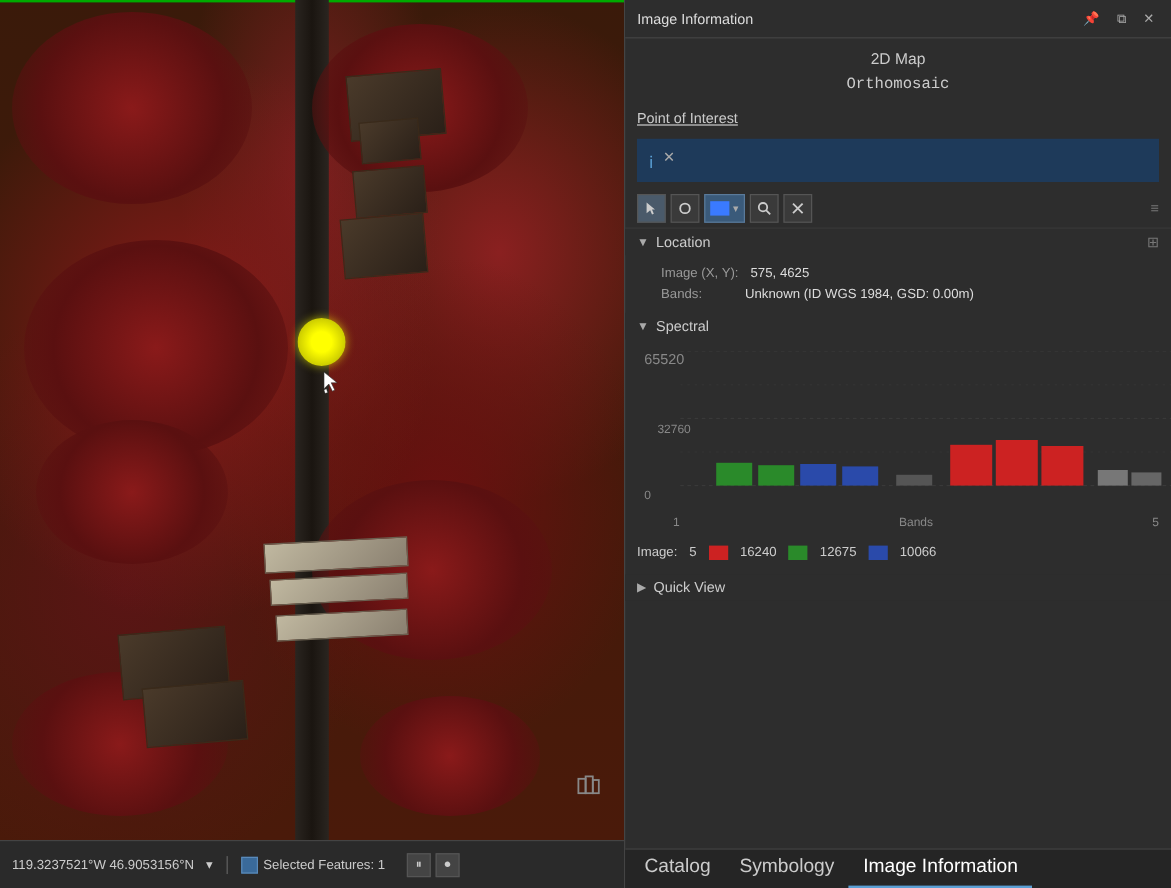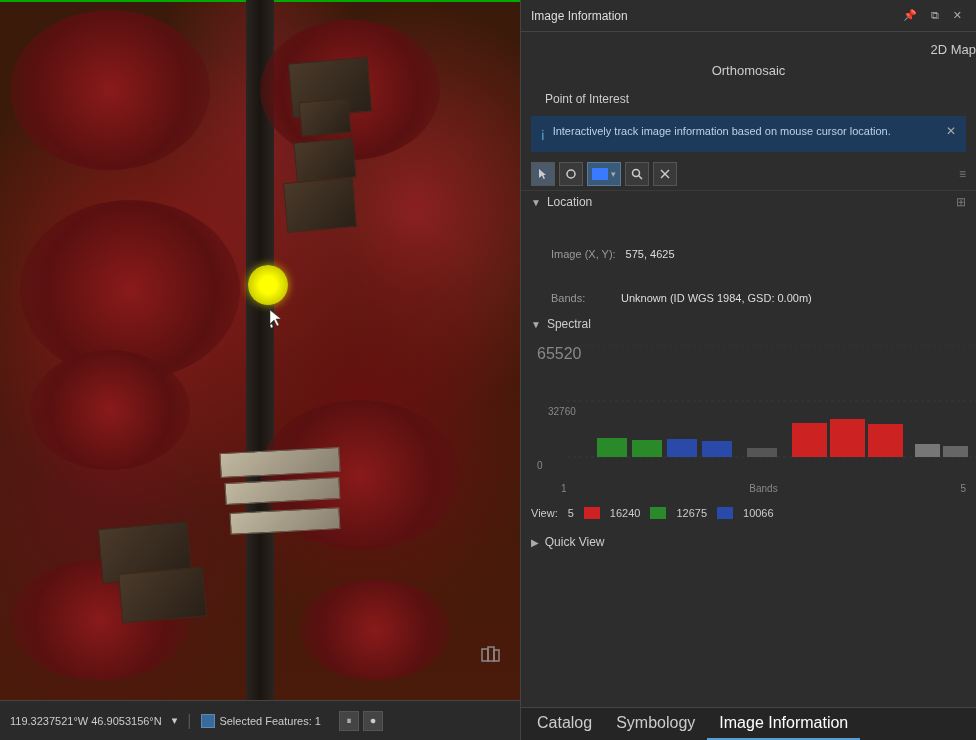--- a/index.html
+++ b/index.html
@@ -191,31 +191,32 @@
 
     
     .panel-content {
       flex: 1;
       overflow-y: auto;
       padding: 0;
     }
 
     
     .map-type-header {
-      text-align: right;
+      text-align: center;
       padding: 10px 0 4px;
       color: #ccc;
       font-size: 13px;
     }
 
     .ortho-header {
       text-align: center;
       padding: 2px 0 10px;
       color: #ccc;
       font-size: 13px;
+      font-family: Liberation Mono, monospace;
     }
 
     
     .section-header {
       display: flex;
       align-items: center;
       padding: 4px 10px;
       color: #ccc;
       font-size: 12px;
       cursor: pointer;
@@ -320,21 +321,20 @@
 
     
     .location-section {
       padding: 6px 0;
     }
 
     .info-row {
       display: flex;
       padding: 3px 20px 3px 30px;
       align-items: flex-end;
-      margin-top: 26px;
     }
 
     .info-label {
       color: #999;
       font-size: 11px;
       min-width: 60px;
     }
 
     .info-value {
       color: #ddd;
@@ -494,25 +494,24 @@
       <span class="titlebar-icon">⧉</span>
       <span class="titlebar-icon">✕</span>
     </div>
   </div>
 
   <div class="panel-content">
 
     <div class="map-type-header">2D Map</div>
     <div class="ortho-header">Orthomosaic</div>
 
-    <div style="padding: 4px 24px 4px; color:#ccc; font-size:12px;">Point of Interest</div>
+    <div style="padding: 4px 10px 4px; color:#ccc; font-size:12px;text-decoration:underline;">Point of Interest</div>
 
     <div class="info-banner">
       <span class="info-icon">ℹ</span>
-      <span class="info-text">Interactively track image information based on mouse cursor location.</span>
       <span class="info-close">✕</span>
     </div>
 
     <div class="toolbar">
       <div class="tool-btn active">
         <svg width="12" height="12" viewBox="0 0 12 12">
           <path d="M2 1 L2 10 L5 7.5 L6.5 11 L8 10.5 L6.5 7 L9 7 Z" fill="#ccc"></path>
         </svg>
       </div>
       <div class="tool-btn">
@@ -559,21 +558,21 @@
     <div class="section-header">
       <span class="chevron">▼</span>
       <span>Spectral</span>
     </div>
 
     <div class="spectral-section">
       <div class="spectral-chart">
 
         <div style="position:relative; height:140px; margin-left:0;">
 
-          <span style="position:absolute;left:6px;top:4px;color:#888;font-size:16px;">65520</span>
+          <span style="position:absolute;left:6px;top:4px;color:#888;font-size:12px;">65520</span>
           <span style="position:absolute;left:17px;top:50%;color:#888;font-size:10px;transform:translateY(-50%);">32760</span>
           <span style="position:absolute;left:6px;bottom:10px;color:#888;font-size:10px;">0</span>
 
           <svg width="420" height="130" style="position:absolute;left:36px;top:4px;">
 
             <line x1="0" y1="0" x2="420" y2="0" stroke="#444" stroke-width="0.5" stroke-dasharray="3,3"></line>
             <line x1="0" y1="56" x2="420" y2="56" stroke="#444" stroke-width="0.5" stroke-dasharray="3,3"></line>
             <line x1="0" y1="112" x2="420" y2="112" stroke="#444" stroke-width="0.5" stroke-dasharray="3,3"></line>
 
             <line x1="0" y1="84" x2="420" y2="84" stroke="#3a3a3a" stroke-width="0.5" stroke-dasharray="2,4"></line>
@@ -597,21 +596,21 @@
         </div>
 
         <div class="x-axis">
           <span>1</span>
           <span>Bands</span>
           <span>5</span>
         </div>
       </div>
 
       <div class="chart-legend">
-        <span>View:</span>
+        <span>Image:</span>
         <span>5</span>
         <span class="legend-swatch" style="background:#cc2222;"></span>
         <span>16240</span>
         <span class="legend-swatch" style="background:#2a8a2a;"></span>
         <span>12675</span>
         <span class="legend-swatch" style="background:#2a4aaa;"></span>
         <span>10066</span>
       </div>
     </div>
 

